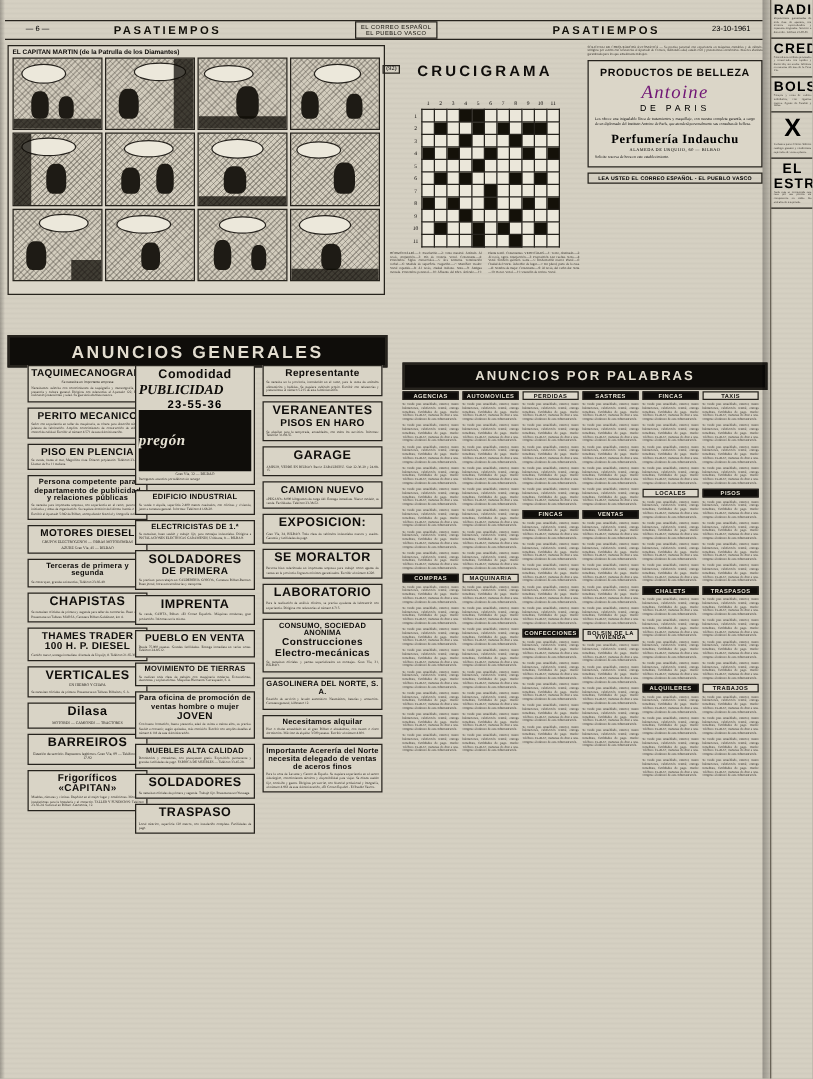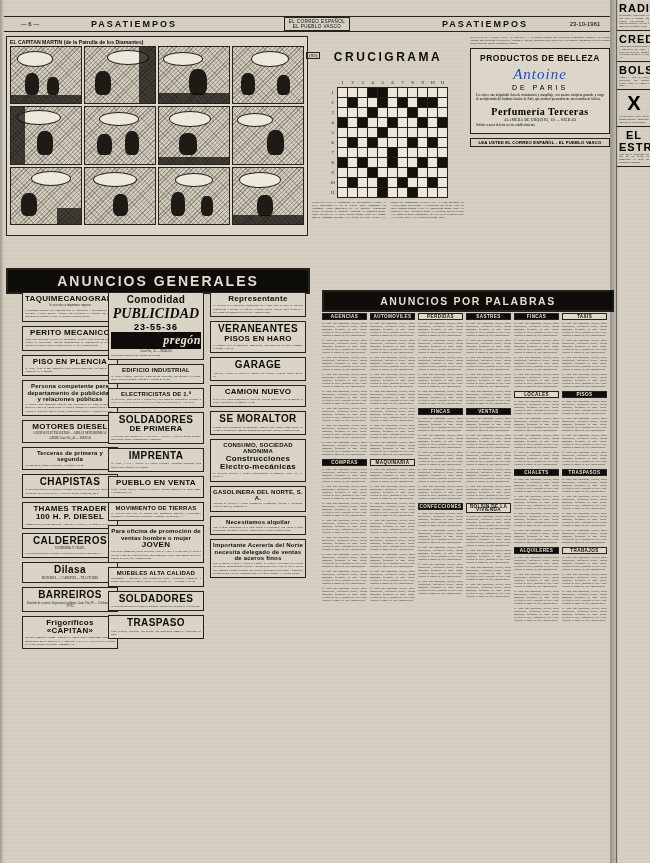--- a/index.html
+++ b/index.html
@@ -38,21 +38,21 @@
   table.xw{border-collapse:collapse;}
   table.xw td{width:9px;height:9px;border:1px solid #2a2722;background:#e6e2d6;padding:0;}
   table.xw td.b{background:#19160f;}
   table.xw td.hd{border:none;background:transparent;font-size:4.4px;text-align:center;color:#141210;}
   .cruci-text{margin-top:3px;column-count:2;column-gap:5px;}
   
   .belleza{position:absolute;left:470px;top:36px;width:140px;height:228px;}
   .bel-top{font-size:2.6px;line-height:3px;text-align:justify;color:#2a2620;}
   .bel-box{border:1px solid #2a2722;margin-top:3px;padding:4px 3px;text-align:center;background:#d7d2c5;}
   .bel-h{font-family:"Liberation Sans",sans-serif;font-weight:bold;font-size:8.5px;letter-spacing:.5px;color:#141210;}
-  .bel-script{font-family:"Liberation Serif",serif;font-style:italic;font-size:15px;letter-spacing:1px;margin:3px 0 1px;color:#1d4ed8;}
+  .bel-script{font-family:"Liberation Serif",serif;font-style:italic;font-size:15px;letter-spacing:1px;margin:3px 0 1px;color:#701a75;}
   .bel-de{font-family:"Liberation Sans",sans-serif;font-size:7px;letter-spacing:3px;margin-bottom:3px;}
   .bel-p{font-size:3.1px;line-height:3.8px;text-align:justify;margin:2px 2px;}
   .bel-h2{font-family:"Liberation Serif",serif;font-weight:bold;font-size:10px;letter-spacing:.5px;margin-top:4px;}
   .bel-addr{font-size:3.4px;letter-spacing:.4px;margin-top:1px;}
   .bel-foot{border:1px solid #2a2722;margin-top:4px;text-align:center;font-size:4.2px;font-family:"Liberation Sans",sans-serif;font-weight:bold;padding:1px 0;letter-spacing:.2px;}
   
   .bannerAG{position:absolute;left:6px;top:268px;width:300px;height:22px;border:2px solid #2a2722;background:#141210;display:flex;align-items:center;justify-content:center;}
   .bannerAG span{color:#ded9cc;font-family:"Liberation Sans",sans-serif;font-weight:bold;font-size:14px;letter-spacing:2px;}
   .bannerAP{position:absolute;left:322px;top:290px;width:288px;height:18px;border:2px solid #2a2722;background:#141210;display:flex;align-items:center;justify-content:center;}
   .bannerAP span{color:#ded9cc;font-family:"Liberation Sans",sans-serif;font-weight:bold;font-size:10.5px;letter-spacing:1.6px;}
@@ -61,22 +61,22 @@
   .gen-col{position:absolute;top:0;width:96px;}
   .gc1{left:16px;}.gc2{left:102px;}.gc3{left:204px;}
   .adbox{border:1px solid #2a2722;margin-bottom:4px;padding:2px;background:#d5d0c3;}
   .ad-h{font-family:"Liberation Sans",sans-serif;font-weight:bold;text-align:center;color:#141210;line-height:1.05;}
   .h-l{font-size:10px;letter-spacing:.4px;}
   .h-m{font-size:8px;letter-spacing:.3px;}
   .h-s{font-size:6px;letter-spacing:.2px;}
   .ad-sub{font-size:3px;line-height:3.5px;text-align:center;color:#2a2620;margin-top:1px;}
   .ad-body{font-size:2.7px;line-height:3.2px;text-align:justify;color:#2a2620;margin-top:1px;}
   .phone{font-family:"Liberation Sans",sans-serif;font-weight:bold;font-size:9px;text-align:center;letter-spacing:1px;}
-  .com-script{font-family:"Liberation Serif",serif;font-style:italic;font-weight:bold;font-size:14px;color:#141210;text-align:center;}
-  .pregon{background:#141210;color:#e2ded1;font-family:"Liberation Serif",serif;font-style:italic;font-weight:bold;font-size:12px;text-align:right;padding:1px 0;letter-spacing:.5px;}
+  .com-script{font-family:"Liberation Serif",serif;font-style:italic;font-weight:bold;font-size:11px;color:#141210;}
+  .pregon{background:#141210;color:#e2ded1;font-family:"Liberation Serif",serif;font-style:italic;font-weight:bold;font-size:12px;text-align:left;padding:17px 0;letter-spacing:.5px;}
   .pub-small{font-size:4px;font-family:"Liberation Sans",sans-serif;letter-spacing:2px;text-align:center;}
   
   .palwrap{position:absolute;left:322px;top:310px;width:288px;height:548px;}
   .p-col{position:absolute;top:0;width:45px;font-size:2.5px;line-height:3px;color:#2a2620;text-align:justify;}
   .pc1{left:0;}.pc2{left:48px;}.pc3{left:96px;}.pc4{left:144px;}.pc5{left:192px;}.pc6{left:240px;}
   .cat{background:#141210;color:#e2ded1;font-family:"Liberation Sans",sans-serif;font-weight:bold;font-size:4.6px;text-align:center;letter-spacing:.4px;padding:1px 0;margin:3px 0 2px;border:1px solid #2a2722;}
   .cat.light{background:#d9d4c7;color:#141210;}
   .pal-p{margin:0 0 2px 0;}
   
   .rc-sec{padding:2px 2px;border-bottom:1px solid #2a2722;}
@@ -372,21 +372,21 @@
     <div class="cruci-text tiny">HORIZONTALES.—1: Resolución.—2: Nota musical. Artículo. Al revés, conjunción.—3: Río de Francia. Vocal. Consonante.—4: Pronombre. Siglas comerciales.—5: Ave nocturna. Terminación verbal.—6: Medida de superficie. Negación.—7: Mamífero roedor. Vocal repetida.—8: Al revés, ciudad italiana. Nota.—9: Antigua moneda. Pronombre personal.—10: Afluente del Ebro. Artículo.—11: Planta textil. Consonantes.  VERTICALES.—1: Terco, obstinado.—2: Al revés, ogros. Interjección.—3: Preposición. Dar vueltas. Nota.—4: Vocal. Símbolo químico. Letra.—5: Embarcación menor. Plural.—6: Ciudad del Norte. Adverbio de lugar.—7: En plural, parte de la casa.—8: Nombre de mujer. Consonante.—9: Al revés, del verbo dar. Nota.—10: Rezar. Vocal.—11: Utensilio de cocina. Vocal.</div>
   </div>
 
   <div class="belleza">
     <div class="bel-top">SOLICITUD DE CHEQUEADORA AUTOMATICA — Se precisa personal con experiencia en máquinas contables y de cálculo. Dirigirse por escrito con referencias al Apartado de Correos, indicando edad, estado civil y pretensiones económicas. Reserva absoluta garantizada para los que actualmente trabajen.</div>
     <div class="bel-box">
       <div class="bel-h">PRODUCTOS DE BELLEZA</div>
       <div class="bel-script">Antoine</div>
       <div class="bel-de">DE PARIS</div>
       <div class="bel-p">Les ofrece una inigualable línea de tratamientos y maquillaje, con nuestra completa garantía, a cargo de un diplomado del Instituto Antoine de París, que atenderá personalmente sus consultas de belleza.</div>
-      <div class="bel-h2">Perfumería Terceras</div>
+      <div class="bel-h2">Perfumería Indauchu</div>
       <div class="bel-addr">ALAMEDA DE URQUIJO, 60 — BILBAO</div>
       <div class="bel-p">Solicite reserva de hora en este establecimiento.</div>
     </div>
     <div class="bel-foot">LEA USTED EL CORREO ESPAÑOL - EL PUEBLO VASCO</div>
   </div>
 
   <div class="bannerAG">
     <span>ANUNCIOS GENERALES</span>
   </div>
   <div class="bannerAP">
@@ -424,21 +424,21 @@
         <div class="adbox">
           <div class="ad-h h-l">CHAPISTAS</div>
           <div class="ad-body">Se necesitan oficiales de primera y segunda para taller de carrocerías. Buen sueldo. Presentarse en Talleres MARSA, Carretera Bilbao-Galdácano, km 4.</div>
         </div>
         <div class="adbox">
           <div class="ad-h h-m">THAMES TRADER</div>
           <div class="ad-h h-m">100 H. P. DIESEL</div>
           <div class="ad-body">Camión nuevo, entrega inmediata. Alameda de Urquijo, 8. Teléfono 21-65-30.</div>
         </div>
         <div class="adbox">
-          <div class="ad-h h-l">CALDEREROS</div>
+          <div class="ad-h h-l">VERTICALES</div>
           <div class="ad-sub">EN HIERRO Y CHAPA</div>
           <div class="ad-body">Se necesitan oficiales de primera. Presentarse en Talleres Bilbaínos, S. A.</div>
         </div>
         <div class="adbox">
           <div class="ad-h h-l">Dilasa</div>
           <div class="ad-sub">MOTORES — CAMIONES — TRACTORES</div>
         </div>
         <div class="adbox">
           <div class="ad-h h-l">BARREIROS</div>
           <div class="ad-sub">Estación de servicio. Repuestos legítimos. Gran Vía, 89 — Teléfono 31-17-92</div>
@@ -514,22 +514,30 @@
         </div>
         <div class="adbox">
           <div class="ad-h h-l">GARAGE</div>
           <div class="ad-body">AMPLIO, VERDE EN BILBAO. Barrio ZABALBURU. Sitio 22-30-20 y 24-98-15.</div>
         </div>
         <div class="adbox">
           <div class="ad-h h-m">CAMION NUEVO</div>
           <div class="ad-body">«PEGASO» 8.000 kilogramos de carga útil. Entrega inmediata. Nuevo modelo, se vende. Facilidades. Teléfono 23-38-52.</div>
         </div>
         <div class="adbox">
+          <div class="ad-h h-l">EXPOSICION:</div>
+          <div class="ad-body">Gran Vía, 34, BILBAO. Toda clase de vehículos industriales nuevos y usados. Garantía y facilidades de pago.</div>
+        </div>
+        <div class="adbox">
           <div class="ad-h h-l">SE MORALTOR</div>
           <div class="ad-body">Persona bien relacionada en importante empresa para trabajo como agente de ventas en la provincia. Ingresos mínimos garantizados. Escribir al número 4.220.</div>
+        </div>
+        <div class="adbox">
+          <div class="ad-h h-l">LABORATORIO</div>
+          <div class="ad-body">Para la realización de análisis clínicos, se precisa ayudante de laboratorio con experiencia. Dirigirse con referencias al número 4.715.</div>
         </div>
         <div class="adbox">
           <div class="ad-h h-s">CONSUMO, SOCIEDAD ANONIMA</div>
           <div class="ad-h h-m">Construcciones Electro-mecánicas</div>
           <div class="ad-body">Se necesitan oficiales y peones especializados en montajes. Gran Vía, 31, BILBAO.</div>
         </div>
         <div class="adbox">
           <div class="ad-h h-s">GASOLINERA DEL NORTE, S. A.</div>
           <div class="ad-body">Estación de servicio y lavado automático. Neumáticos, baterías y accesorios. Carretera general, kilómetro 12.</div>
         </div>

